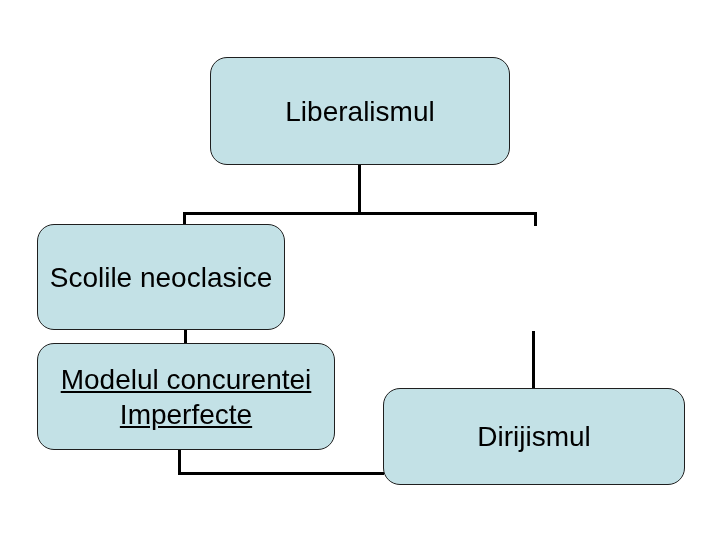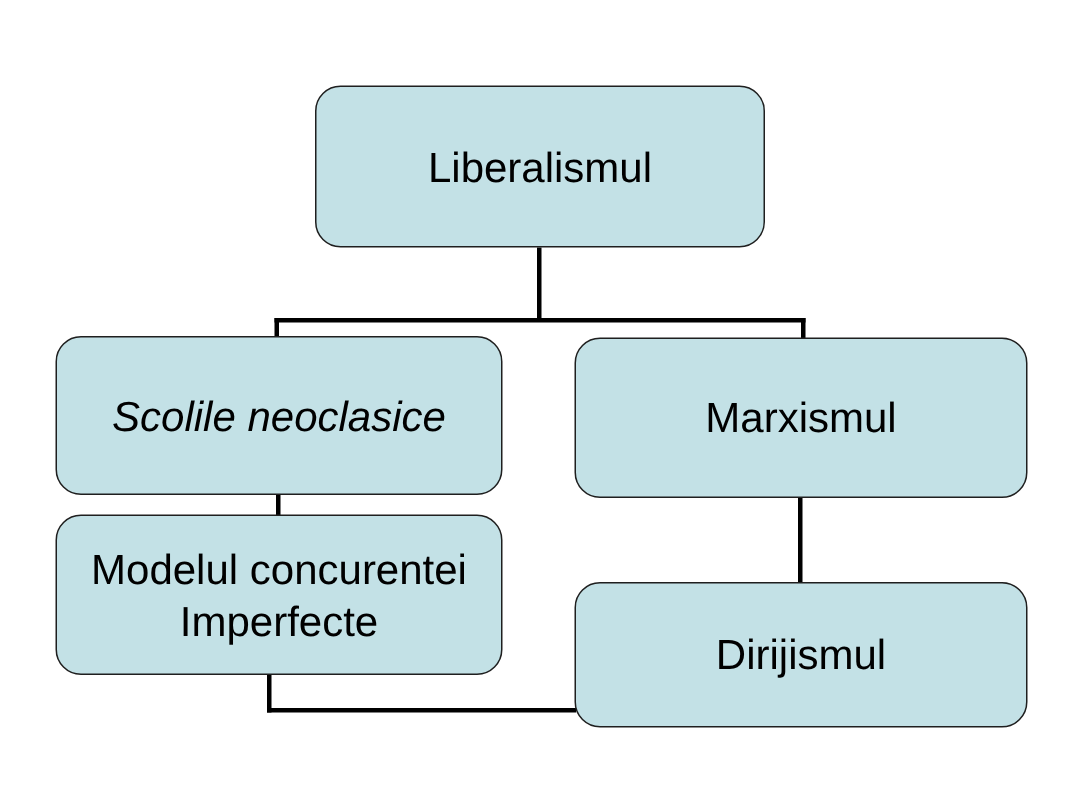--- a/index.html
+++ b/index.html
@@ -30,23 +30,23 @@
     display:flex;
     align-items:center;
     justify-content:center;
     text-align:center;
     color:var(--text);
     font-size:28px;
     line-height:1.25;
     padding:4px 0;
   }
   .node-liberalismul{left:210px;top:57px;width:300px;height:108px;}
-  .node-scolile{left:37px;top:224px;width:298px;height:106px;font-style:italic;}
+  .node-scolile{left:37px;top:224px;width:248px;height:106px;}
   .node-marxismul{left:383px;top:225px;width:302px;height:107px;}
-  .node-modelul{left:37px;top:343px;width:298px;height:107px;}
+  .node-modelul{left:37px;top:343px;width:298px;height:107px;text-decoration:underline;}
   .node-dirijismul{left:383px;top:388px;width:302px;height:97px;}
   .connector{
     position:absolute;
     background:var(--connector);
   }
   .c-top-drop      {left:358px;top:165px;width:3px;height:48px;}
   .c-hbar          {left:183px;top:212px;width:354px;height:3px;}
   .c-left-stub     {left:183px;top:212px;width:3px;height:13px;}
   .c-right-stub    {left:534px;top:212px;width:3px;height:14px;}
   .c-scolile-modelul{left:184px;top:329px;width:3px;height:15px;}
@@ -69,23 +69,20 @@
   <div class="connector c-marx-dirij"></div>
 
   <div class="node node-liberalismul">
     <span class="node-label">Liberalismul</span>
   </div>
 
   <div class="node node-scolile">
     <span class="node-label">Scolile neoclasice</span>
   </div>
 
-  <div class="node node-marxismul">
-    <span class="node-label">Marxismul</span>
-  </div>
 
   <div class="node node-modelul">
     <span class="node-label">Modelul concurentei Imperfecte</span>
   </div>
 
   <div class="node node-dirijismul">
     <span class="node-label">Dirijismul</span>
   </div>
 
 </div>

